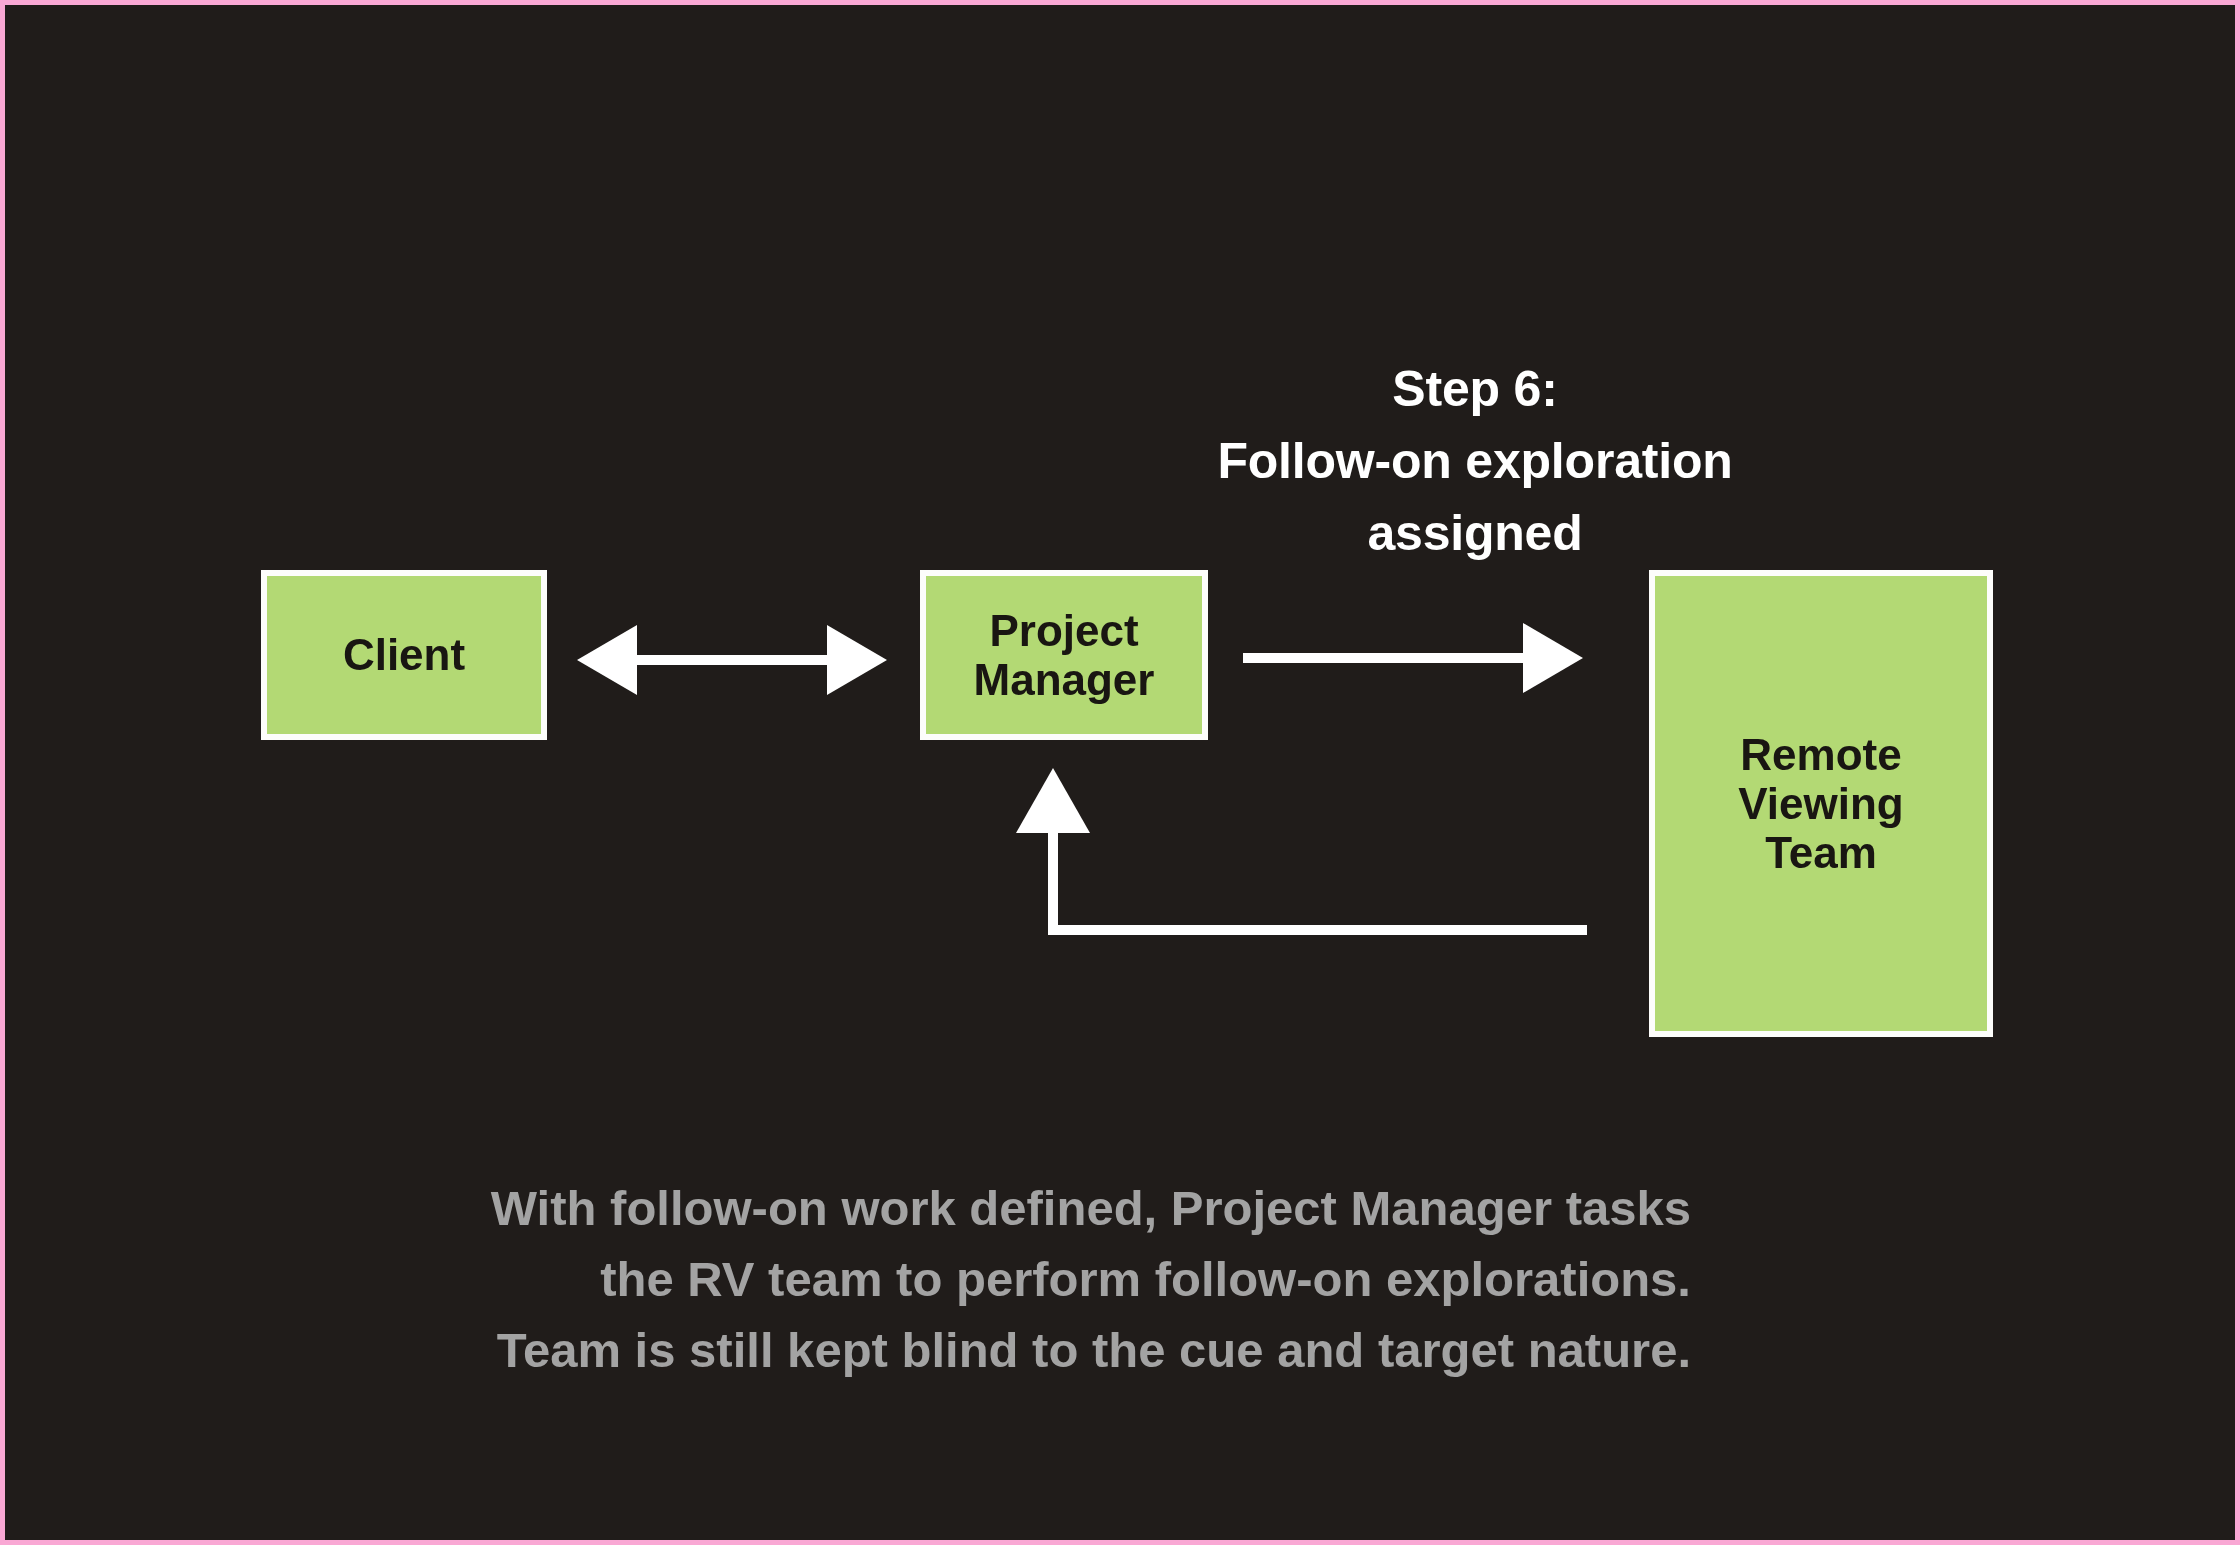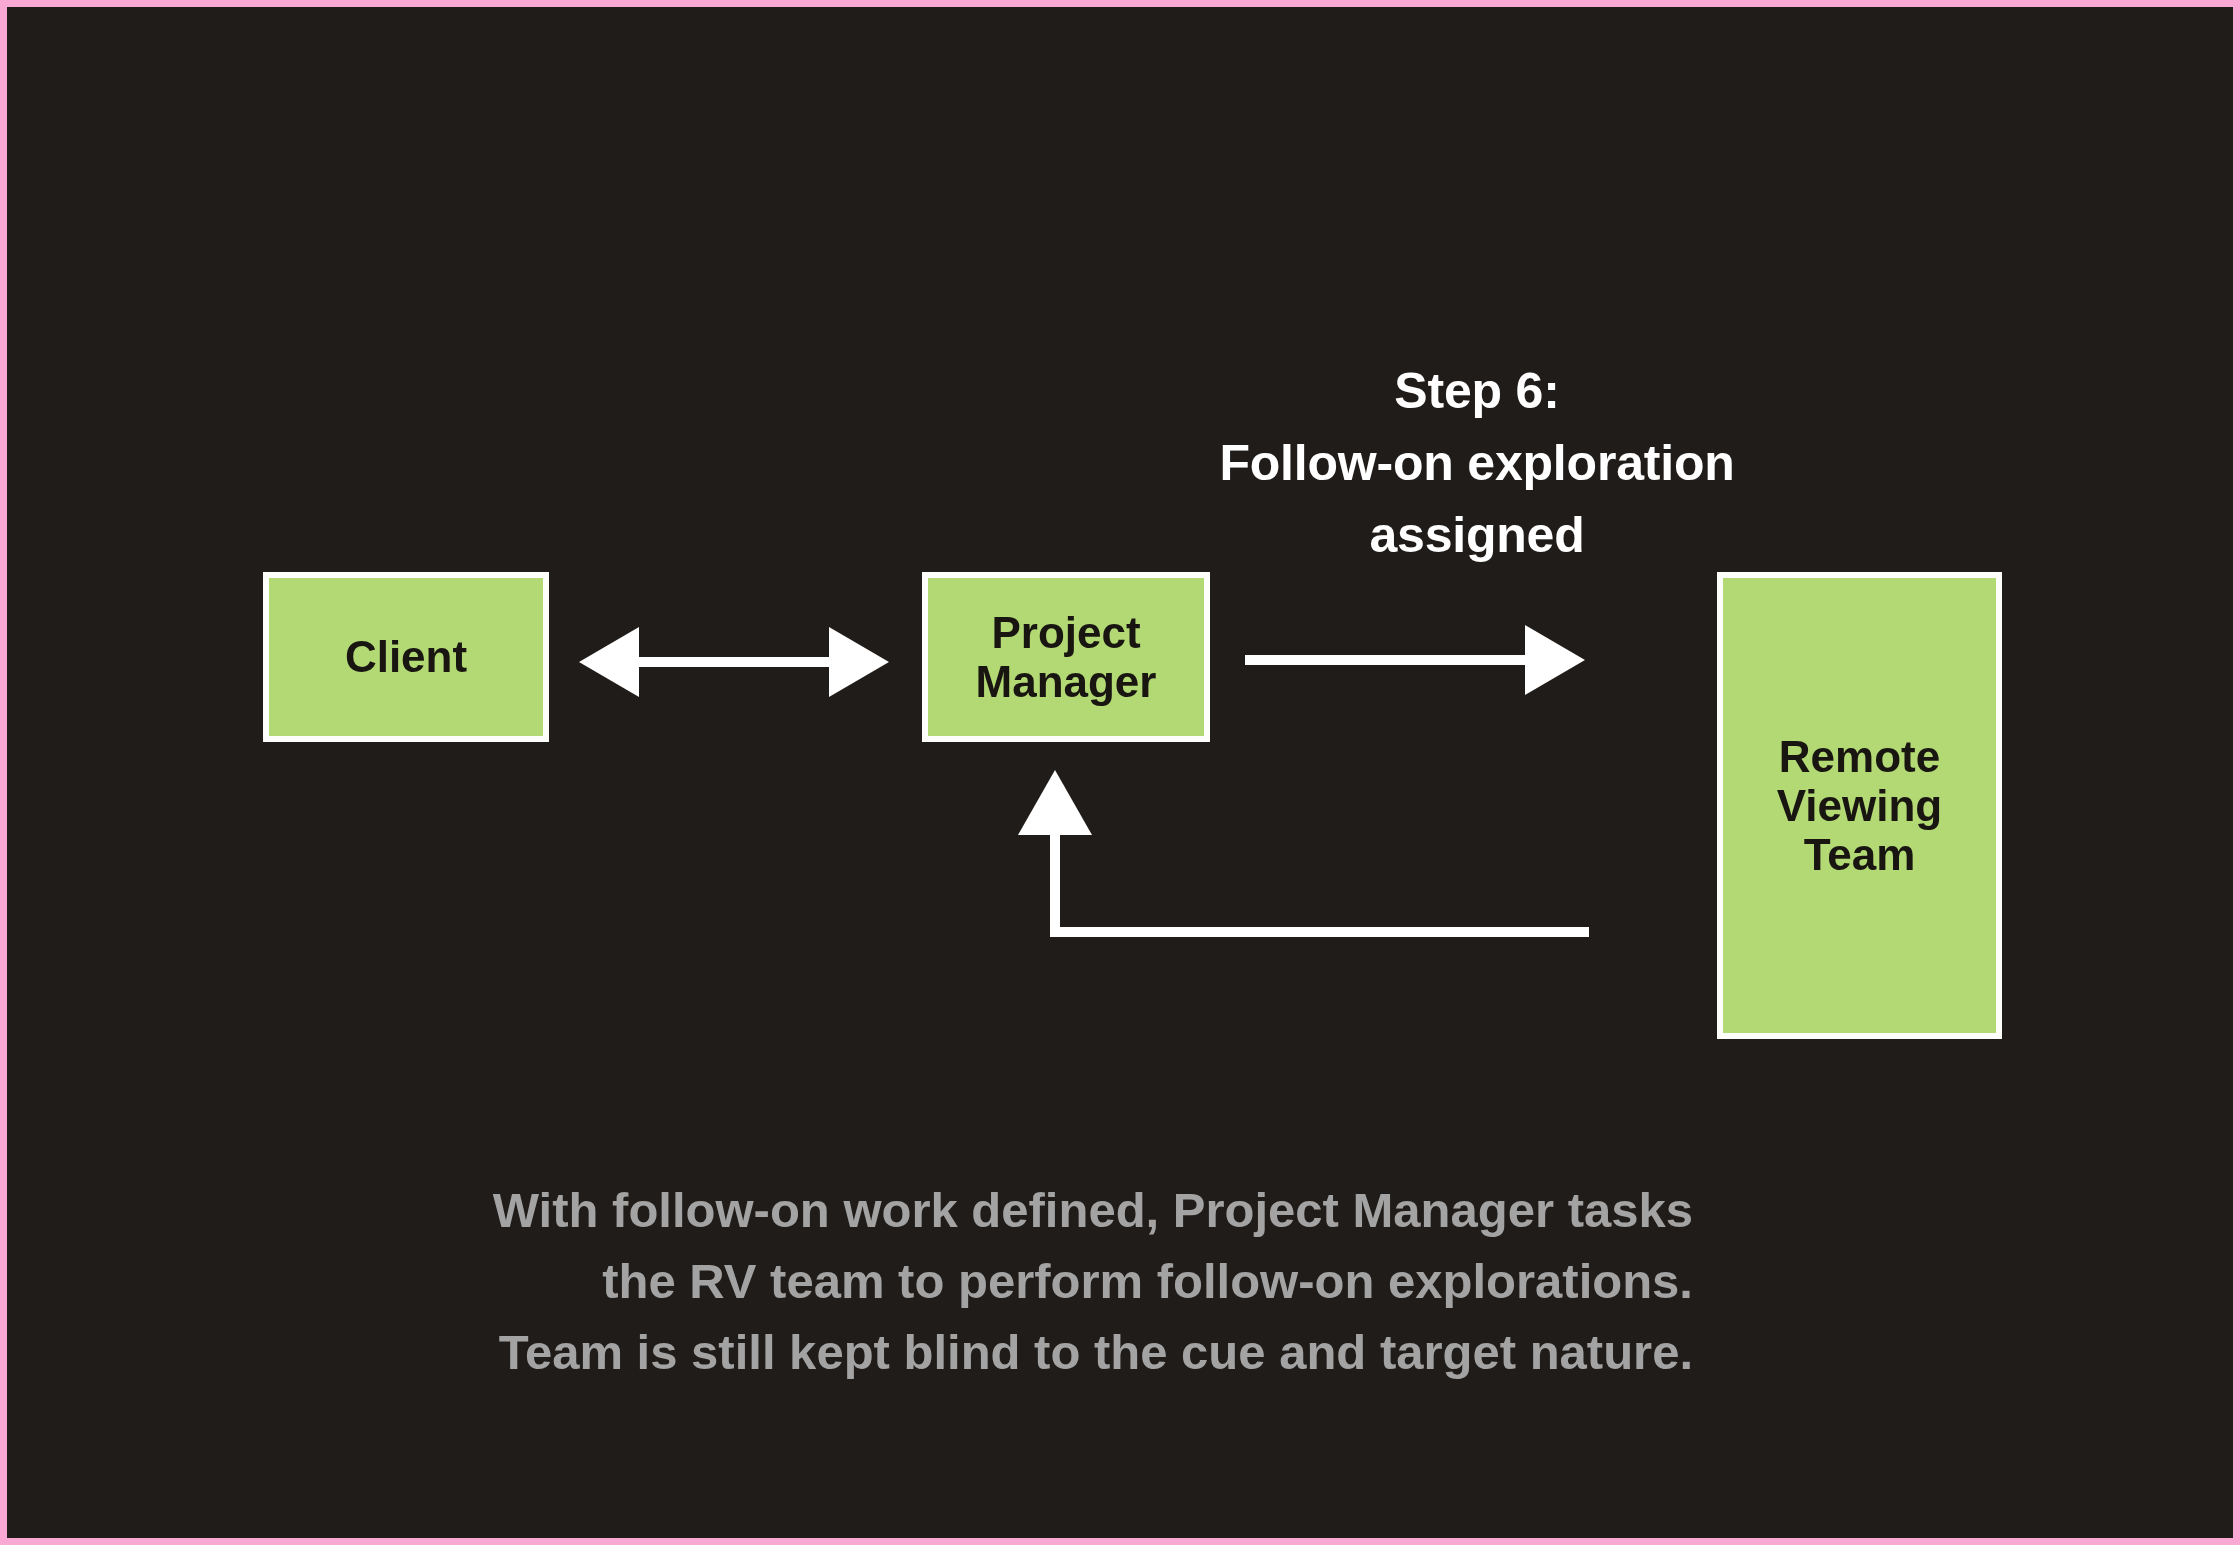--- a/index.html
+++ b/index.html
@@ -6,21 +6,21 @@
     margin: 0;
     padding: 0;
     background: #6e6a66;
   }
   #canvas {
     position: relative;
     width: 2240px;
     height: 1545px;
     background: #201c1a;
     box-sizing: border-box;
-    border: 7px solid #f9a8d4;
+    border: 5px solid #f9a8d4;
     overflow: hidden;
     font-family: "Liberation Sans", sans-serif;
     -webkit-font-smoothing: antialiased;
   }
 
   
   .step-title {
     position: absolute;
     left: 1100px;
     top: 348px;
@@ -53,22 +53,22 @@
     left: 256px;  top: 565px;
     width: 286px; height: 170px;
     font-size: 44px;
   }
   #node-pm {
     left: 915px;  top: 565px;
     width: 288px; height: 170px;
     font-size: 44px;
   }
   #node-rvt {
-    left: 1710px; top: 565px;
-    width: 285px; height: 467px;
+    left: 1644px; top: 565px;
+    width: 344px; height: 467px;
     font-size: 44px;
   }
 
   
   #connectors {
     position: absolute;
     left: 0; top: 0;
     width: 2240px; height: 1545px;
     pointer-events: none;
   }

